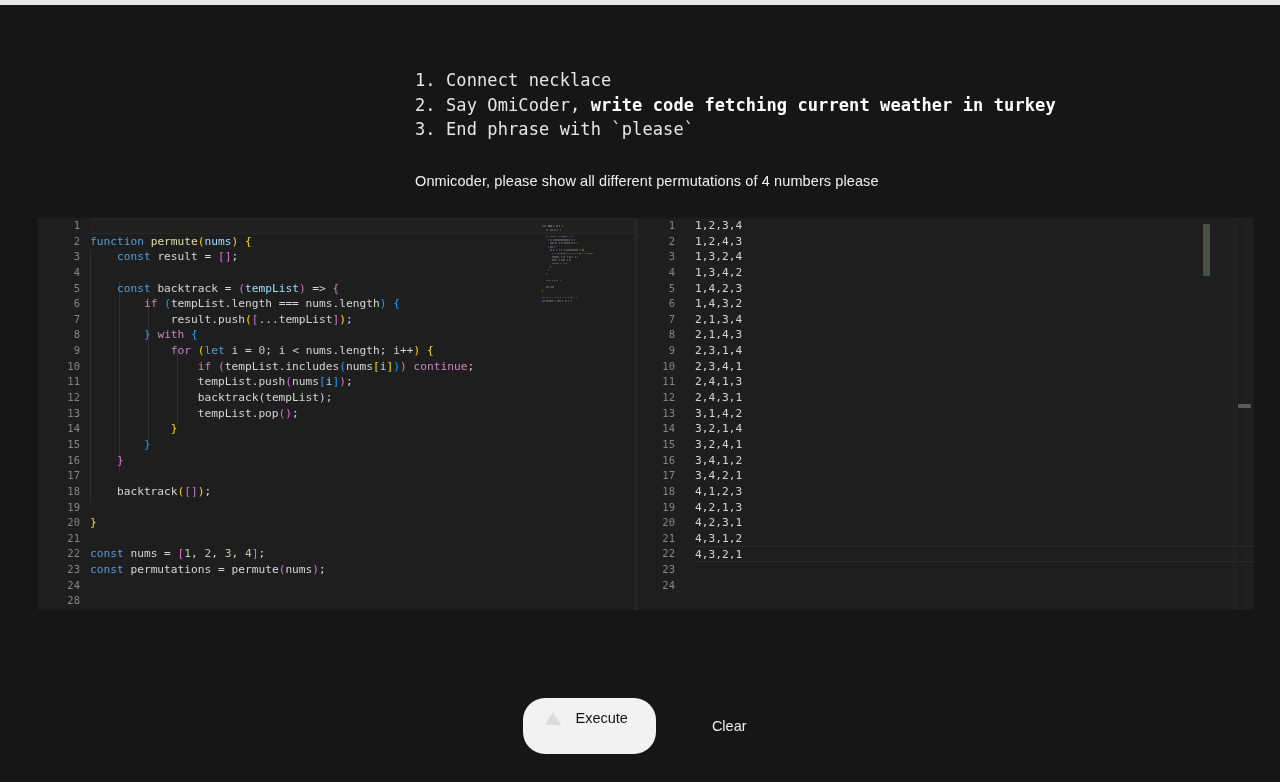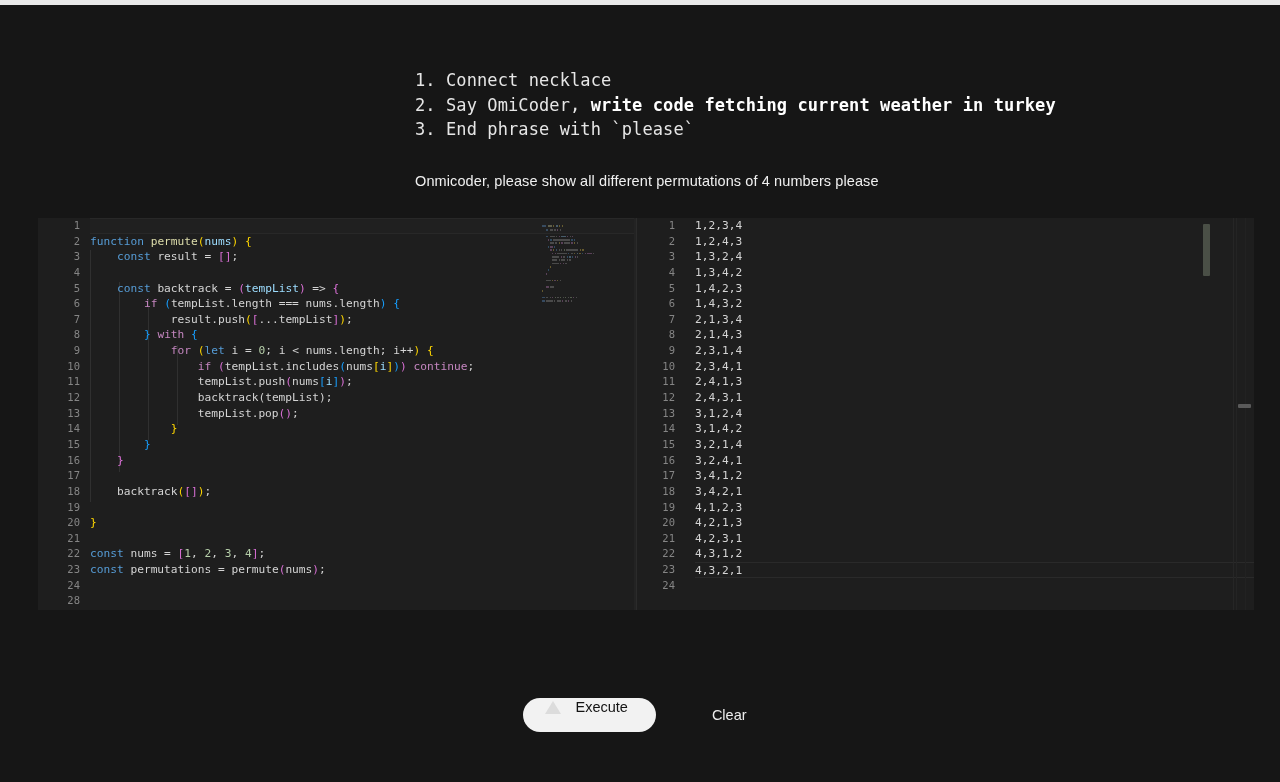--- a/index.html
+++ b/index.html
@@ -162,21 +162,21 @@
 
   
   .btn-row {
     position: absolute; left: 0; top: 698px; width: 1280px;
     display: flex; justify-content: center; align-items: center; gap: 46px;
   }
   .btn-execute {
     display: inline-flex; align-items: center; gap: 14px;
     background: #f2f2f2; color: #141414;
     border: none; border-radius: 22px;
-    height: 34px; padding: 0 28px 16px 22px;
+    height: 56px; padding: 0 28px 16px 22px;
     font-family: "Liberation Sans", sans-serif; font-size: 14.5px;
     cursor: pointer;
   }
   .tri-icon {
     width: 0; height: 0;
     border-left: 8px solid transparent;
     border-right: 8px solid transparent;
     border-bottom: 13px solid #dcdcdc;
     display: inline-block;
   }
@@ -329,21 +329,20 @@
           <div class="ol">1,3,2,4</div>
           <div class="ol">1,3,4,2</div>
           <div class="ol">1,4,2,3</div>
           <div class="ol">1,4,3,2</div>
           <div class="ol">2,1,3,4</div>
           <div class="ol">2,1,4,3</div>
           <div class="ol">2,3,1,4</div>
           <div class="ol">2,3,4,1</div>
           <div class="ol">2,4,1,3</div>
           <div class="ol">2,4,3,1</div>
-          <div class="ol">3,1,2,4</div>
           <div class="ol">3,1,4,2</div>
           <div class="ol">3,2,1,4</div>
           <div class="ol">3,2,4,1</div>
           <div class="ol">3,4,1,2</div>
           <div class="ol">3,4,2,1</div>
           <div class="ol">4,1,2,3</div>
           <div class="ol">4,2,1,3</div>
           <div class="ol">4,2,3,1</div>
           <div class="ol">4,3,1,2</div>
           <div class="ol active-line">4,3,2,1</div>

